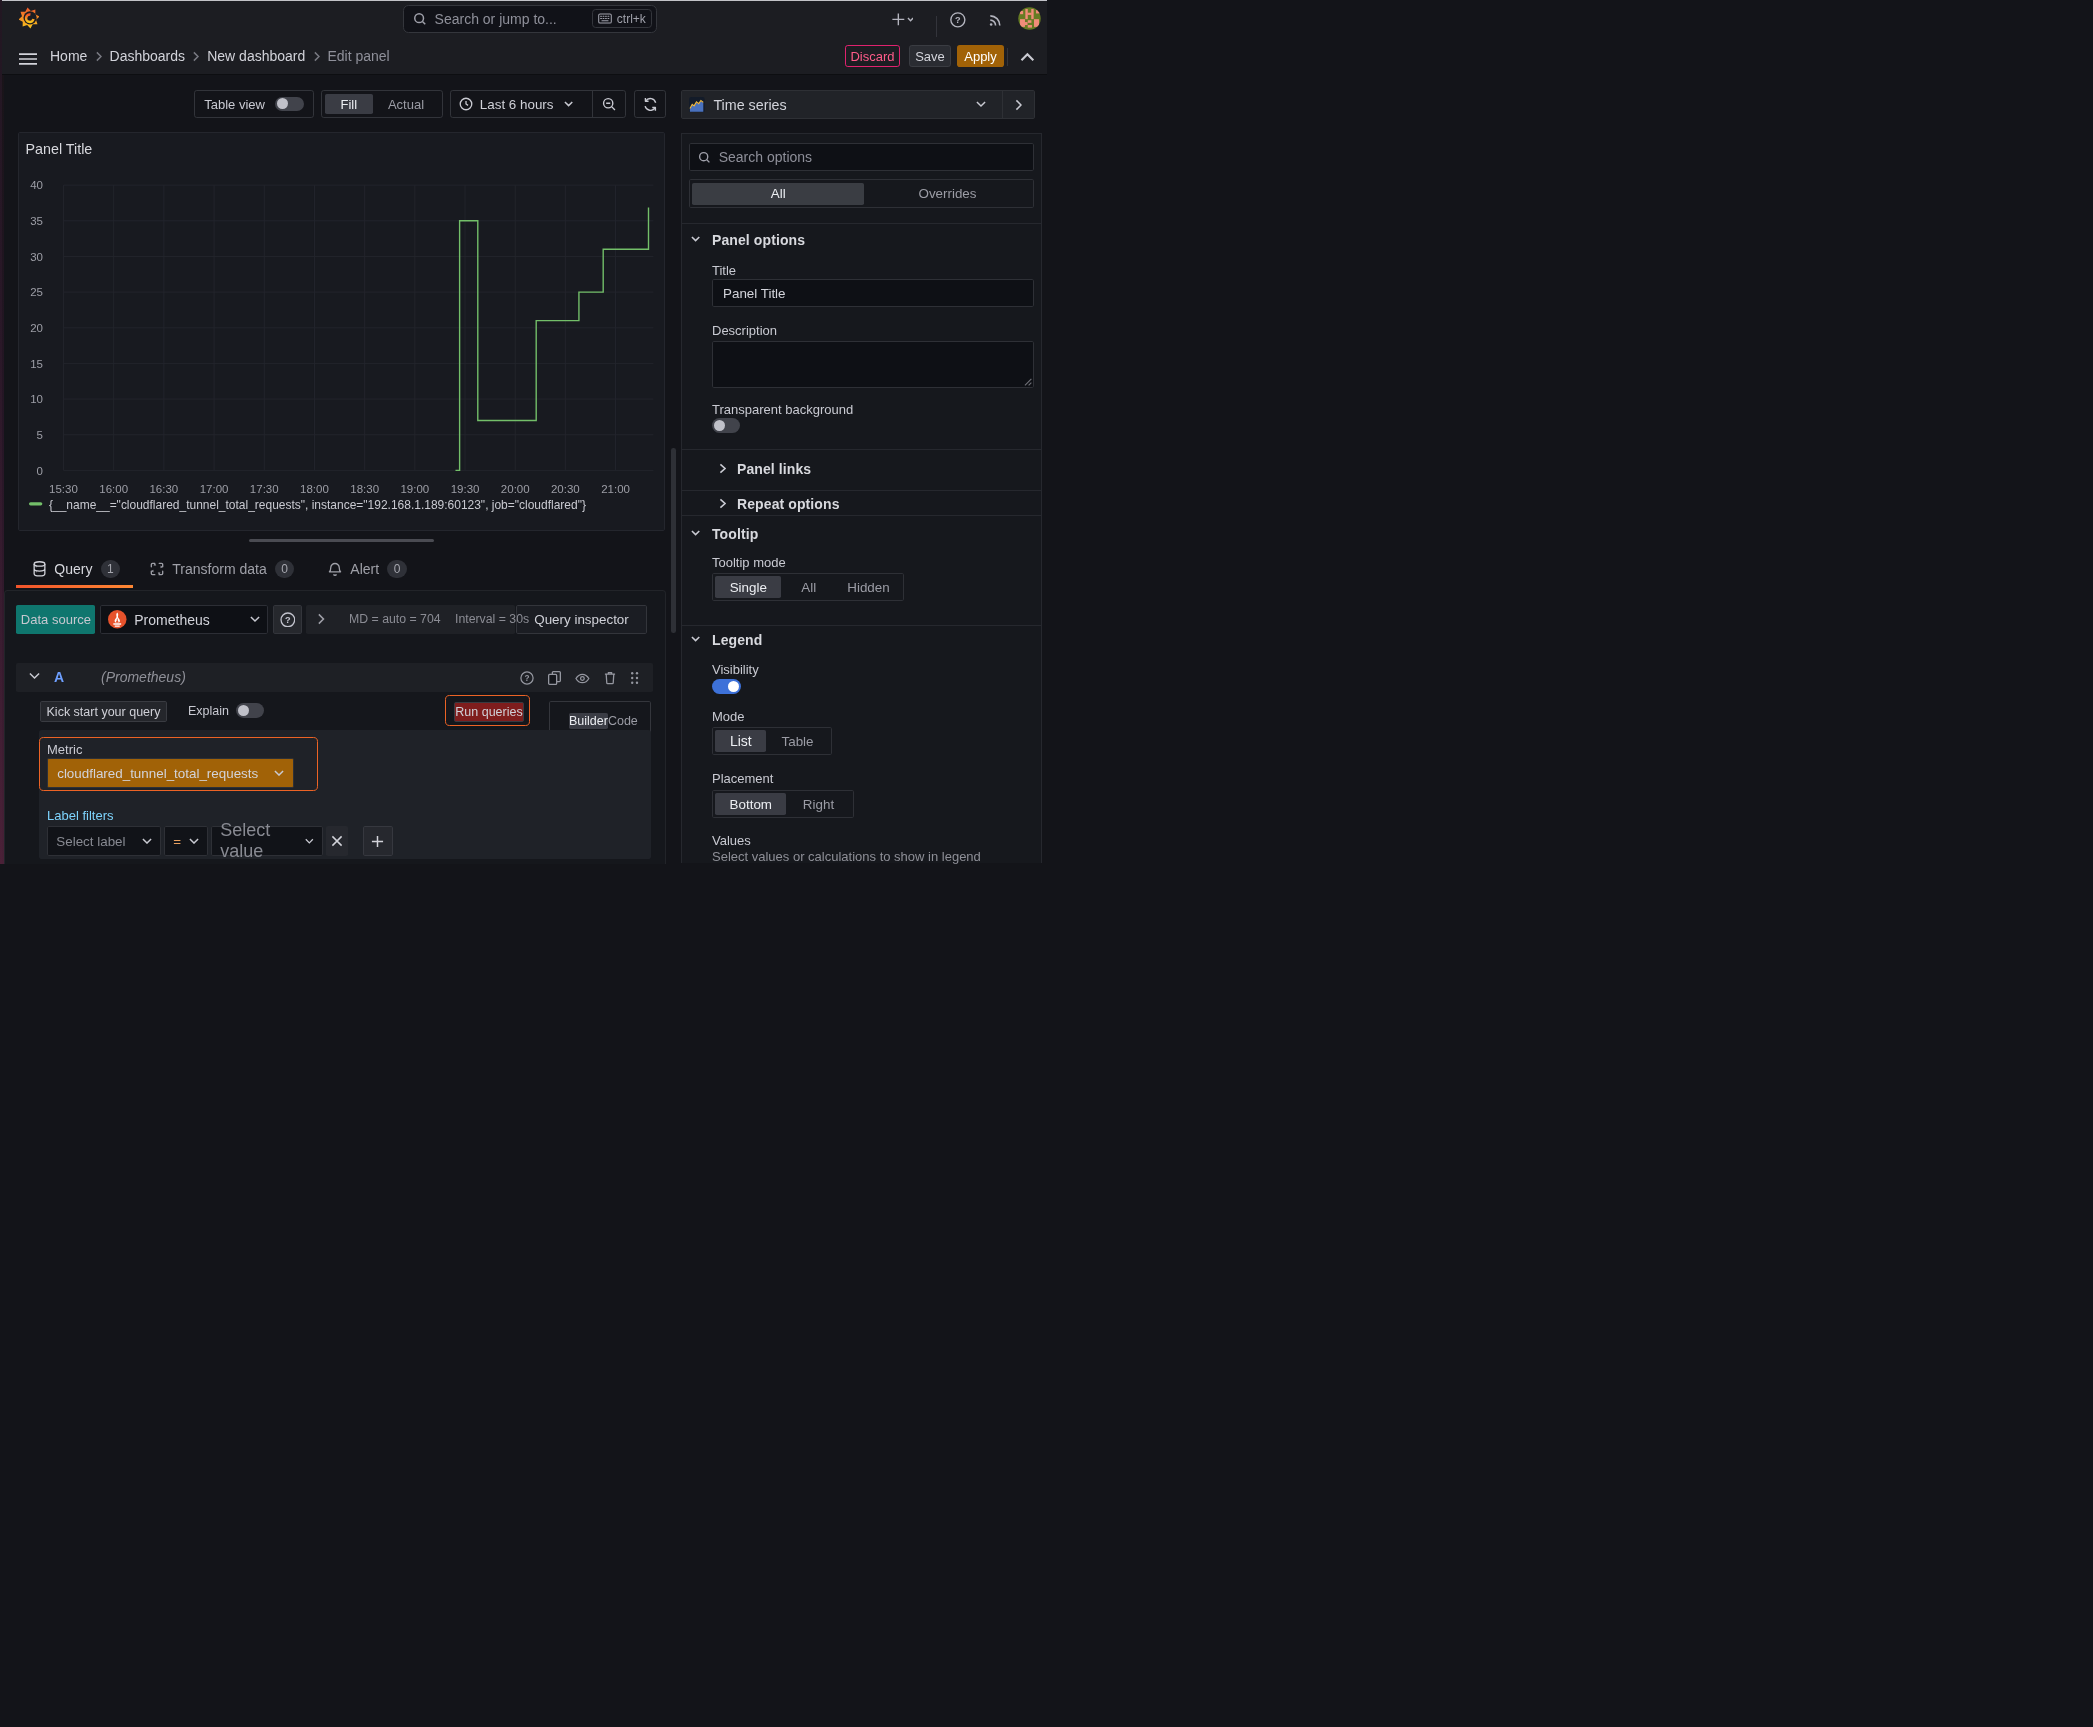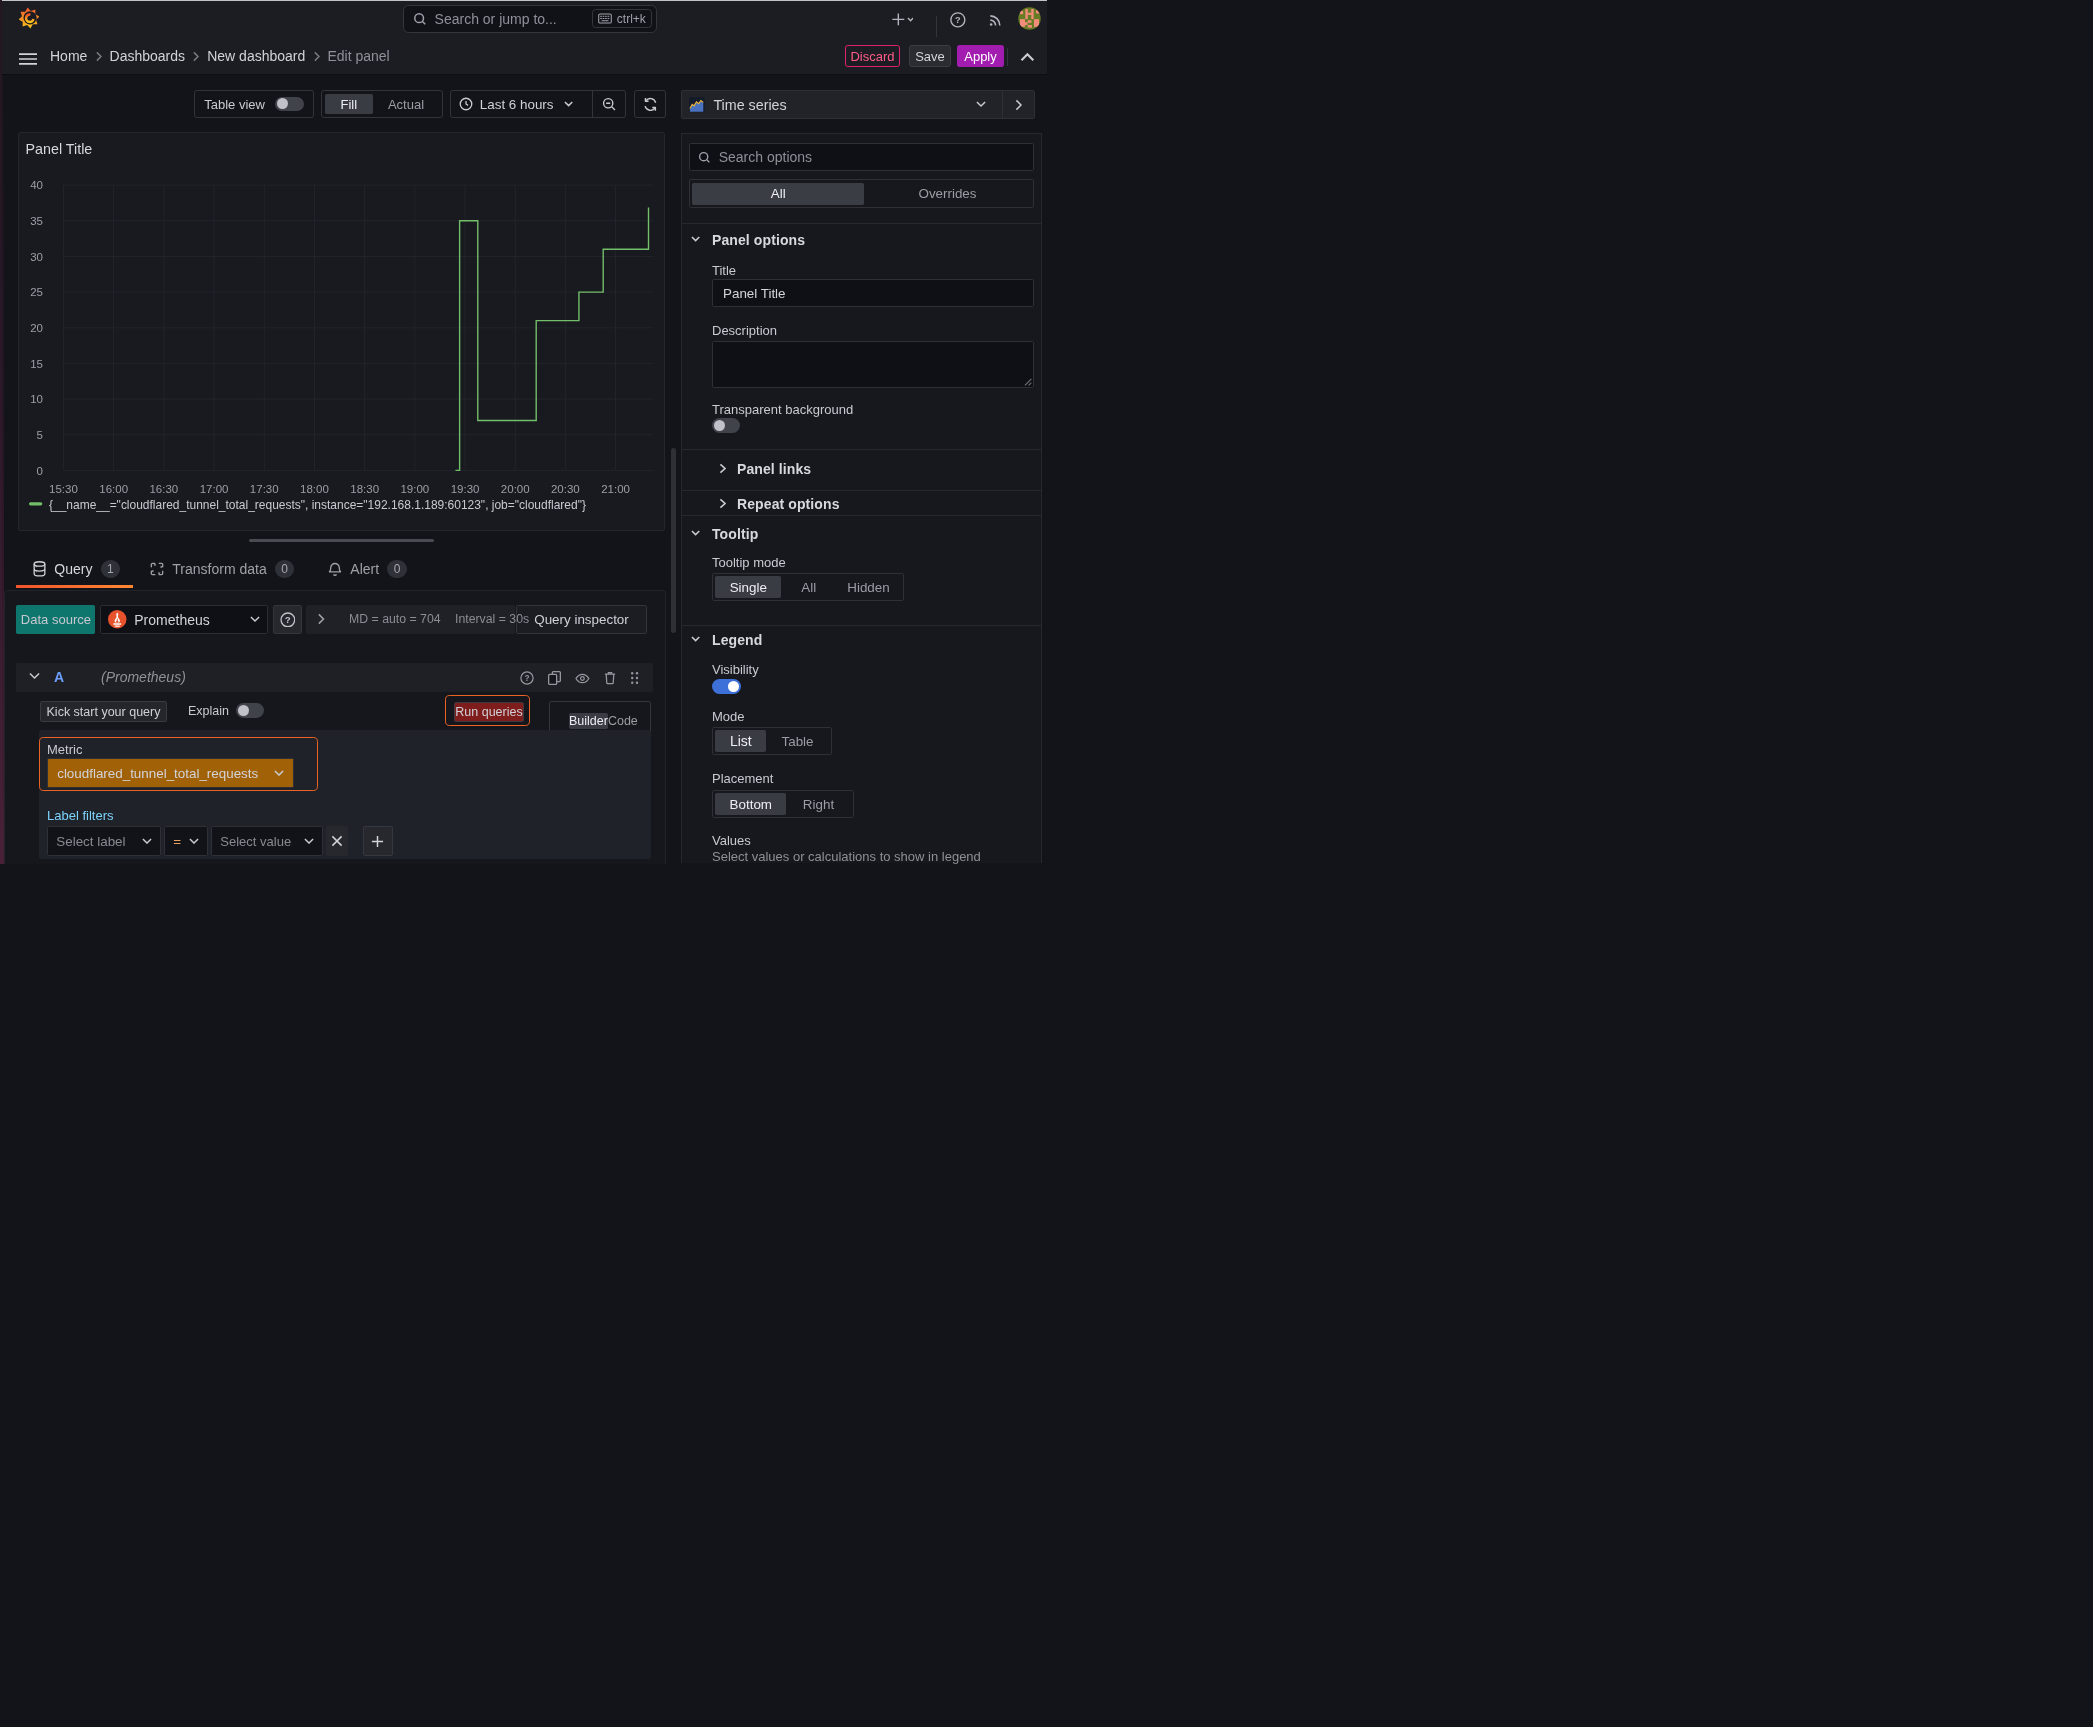--- a/index.html
+++ b/index.html
@@ -108,21 +108,21 @@
       <path d="M2 1.5L6.5 6L2 10.5"></path>
     </svg>
 <span>New dashboard</span>
 <svg width="7.4" height="11" viewBox="0 0 8 12" fill="none" stroke="#787982" stroke-width="1.6">
       <path d="M2 1.5L6.5 6L2 10.5"></path>
     </svg>
 <span class="mut">Edit panel</span>
 </div>
 <div class="a f" style="left:845px;top:45px;width:55px;height:22px;justify-content:center;border:0.9px solid #e0226e;border-radius:2.8px;color:#ff5c8a;font-size:13px">Discard</div>
 <div class="a f" style="left:909px;top:45px;width:42px;height:22px;justify-content:center;background:#2a2c32;border:0.9px solid #3a3c42;border-radius:2.8px;font-size:13px;color:#d3d4db">Save</div>
-<div class="a f" style="left:957px;top:45px;width:47px;height:22px;justify-content:center;background:#a21caf;border-radius:2.8px;font-size:13px;color:#ffffff">Apply</div>
+<div class="a f" style="left:957px;top:45px;width:47px;height:22px;justify-content:center;background:#a16207;border-radius:2.8px;font-size:13px;color:#ffffff">Apply</div>
 <div class="a" style="left:1007px;top:48px;width:0.9px;height:17.5px;background:#33343b"></div>
 <div class="a" style="left:1020px;top:52px">
 <svg width="14.8" height="10" viewBox="0 0 16 11" fill="none" stroke="#c9cad2" stroke-width="2.4">
       <path d="M1.5 9L8 2.5L14.5 9"></path>
     </svg>
 </div>
 
 <div class="a" style="left:0;top:0;width:1.8px;height:864px;background:linear-gradient(180deg,#221722 0%,#2a1828 40%,#3b1d31 75%,#4b2138 100%)"></div>
 <div class="a" style="left:1.8px;top:75px;width:2.3px;height:789px;background:linear-gradient(180deg,#191419 0%,#261626 45%,#3a1c30 80%,#482137 100%)"></div>
 
@@ -341,21 +341,21 @@
       <path d="M1 1l4.5 4.5L10 1"></path>
     </svg>
 </div>
 <div class="a f" style="left:164px;top:826px;width:44px;height:30px;background:#111318;border:0.9px solid #2e3036;border-radius:1.8px;padding:0 8.3px;justify-content:space-between">
 <span style="font-size:13.4px;color:#e9a160">=</span>
 <svg width="10" height="6.5" viewBox="0 0 11 7" fill="none" stroke="#c9cad2" stroke-width="1.6">
       <path d="M1 1l4.5 4.5L10 1"></path>
     </svg>
 </div>
 <div class="a f" style="left:211px;top:826px;width:112px;height:30px;background:#111318;border:0.9px solid #2e3036;border-radius:1.8px;padding:0 8.3px;justify-content:space-between">
-<span style="font-size:13px;color:#888a92">Select value</span>
+<span style="font-size:18px;color:#888a92">Select value</span>
 <svg width="10" height="6.5" viewBox="0 0 11 7" fill="none" stroke="#c9cad2" stroke-width="1.6">
       <path d="M1 1l4.5 4.5L10 1"></path>
     </svg>
 </div>
 <div class="a f" style="left:326px;top:826px;width:22px;height:30px;background:#26282e;border-radius:1.8px;justify-content:center">
 <svg width="12" height="12" viewBox="0 0 13 13" stroke="#d2d3da" stroke-width="1.6">
       <path d="M1.5 1.5l10 10M11.5 1.5l-10 10"></path>
     </svg>
 </div>
 <div class="a f" style="left:363px;top:826px;width:29.5px;height:30px;background:#26282e;border:0.9px solid #36383f;border-radius:1.8px;justify-content:center">

